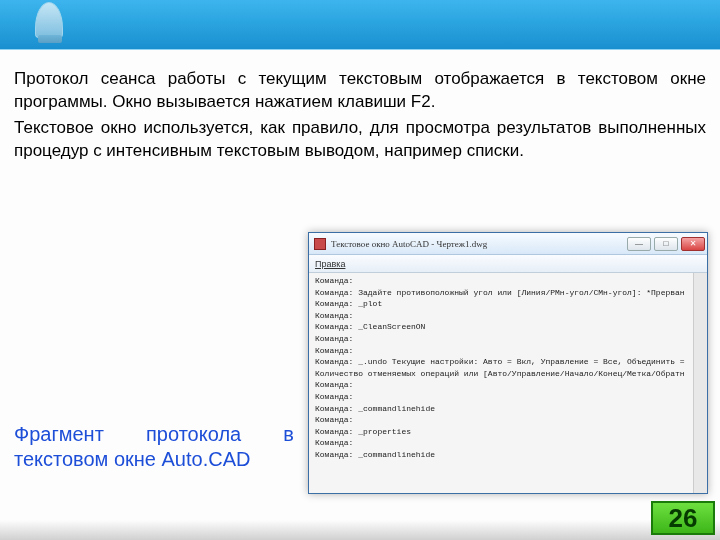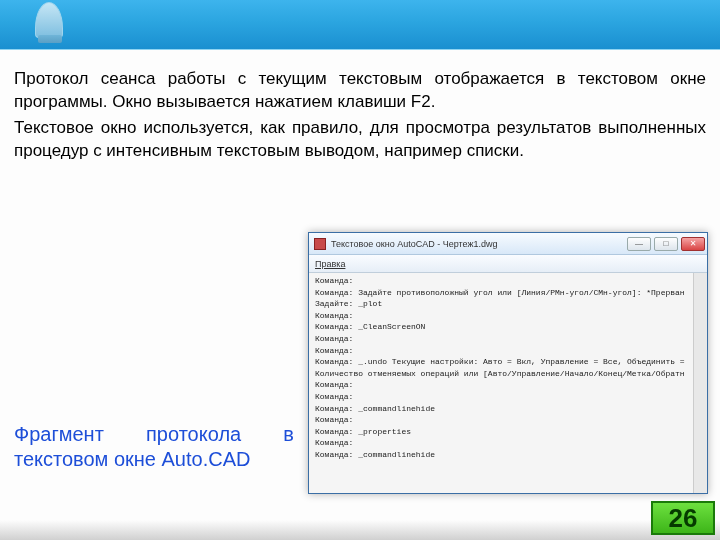--- a/index.html
+++ b/index.html
@@ -85,20 +85,21 @@
     .window-icon {
       width: 12px; height: 12px;
       background: #c84a4a;
       border: 1px solid #882222;
       margin-right: 5px;
     }
     .window-title {
       flex: 1;
       color: #333;
       font-size: 9px;
+      font-family: Liberation Serif, serif;
     }
     .win-controls { display: flex; gap: 3px; }
     .win-btn {
       width: 24px; height: 14px;
       border: 1px solid #9aa;
       border-radius: 2px;
       background: linear-gradient(#fefefe, #dde5ec);
       display: flex; align-items: center; justify-content: center;
       font-size: 8px;
       font-family: Arial;
@@ -196,21 +197,21 @@
   </div>
   <div class="menu-bar">
     <span>Правка</span>
   </div>
   <div class="console">
     <div class="scrollbar-v"></div>
     <div class="console-line"></div>
     <div class="console-line">Команда:</div>
     <div class="console-line">Команда: Задайте противоположный угол или [Линия/РМн-угол/СМн-угол]: *Прерван</div>
     <div class="console-line"></div>
-    <div class="console-line">Задайте: _plot</div>
+    <div class="console-line">Команда: _plot</div>
     <div class="console-line">Команда:</div>
     <div class="console-line">Команда: _CleanScreenON</div>
     <div class="console-line">Команда:</div>
     <div class="console-line">Команда:</div>
     <div class="console-line">Команда: _.undo Текущие настройки: Авто = Вкл, Управление = Все, Объединить =</div>
     <div class="console-line">Количество отменяемых операций или [Авто/Управление/Начало/Конец/Метка/Обратн</div>
     <div class="console-line">Команда:</div>
     <div class="console-line">Команда:</div>
     <div class="console-line">Команда: _commandlinehide</div>
     <div class="console-line">Команда:</div>

